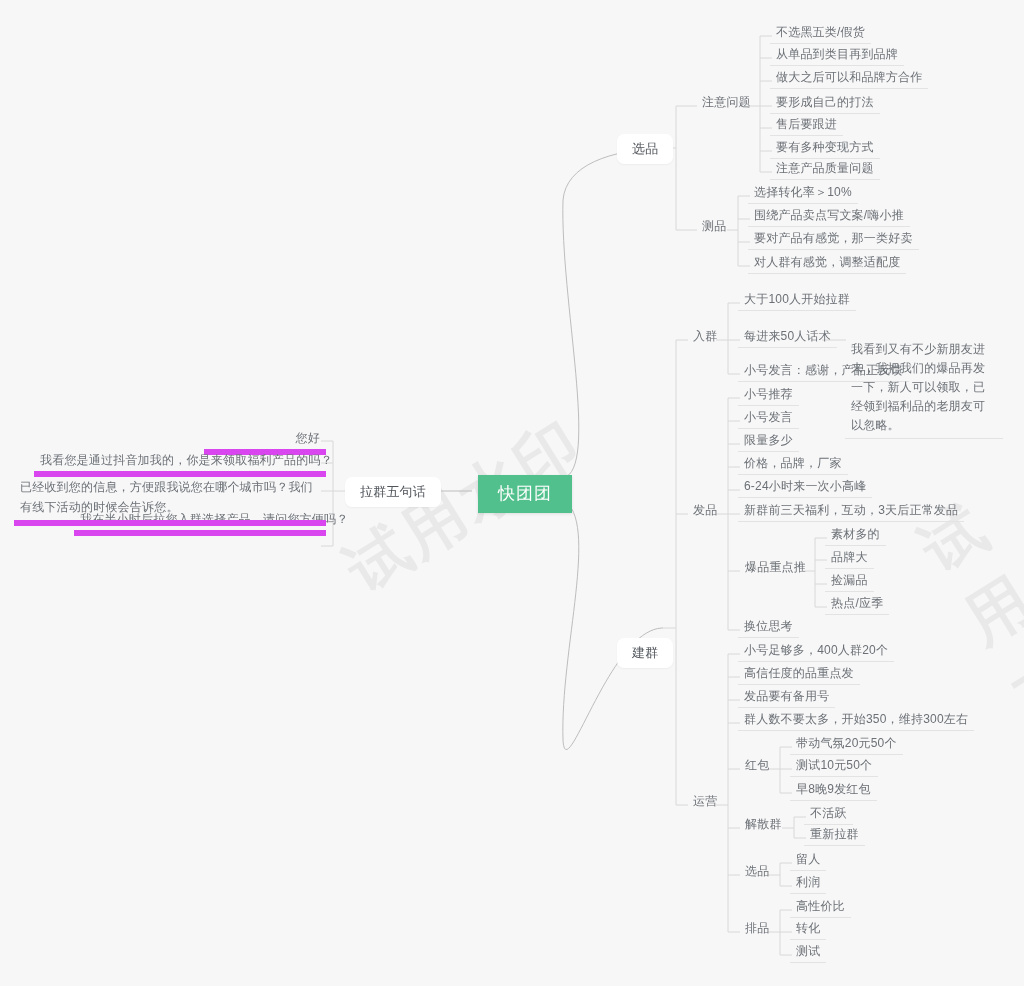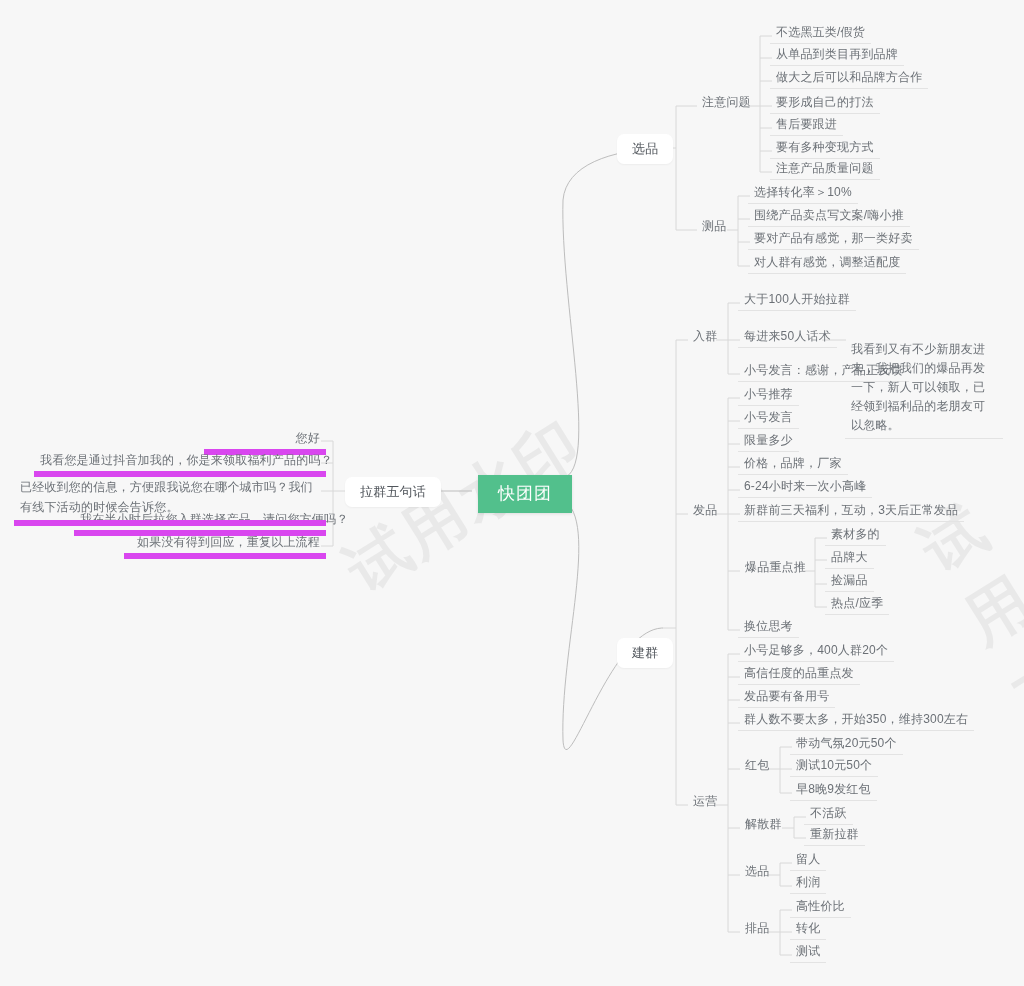--- a/index.html
+++ b/index.html
@@ -378,17 +378,14 @@
   </div>
   <div class="node lbox" style="left:34px;top:450px;width:280px;">
     <span class="txt">我看您是通过抖音加我的，你是来领取福利产品的吗？</span>
   </div>
   <div class="node lbox" style="left:74px;top:509px;width:240px;">
     <span class="txt">我在半小时后拉您入群选择产品，请问您方便吗？</span>
   </div>
   <div class="node lbox wrap" style="left:14px;top:475px;width:300px;">
     <span class="txt">已经收到您的信息，方便跟我说您在哪个城市吗？我们有线下活动的时候会告诉您。</span>
   </div>
-  <div class="node lbox" style="left:124px;top:532px;width:190px;">
-    <span class="txt">如果没有得到回应，重复以上流程</span>
-  </div>
 
 </div>
 
 </body></html>

